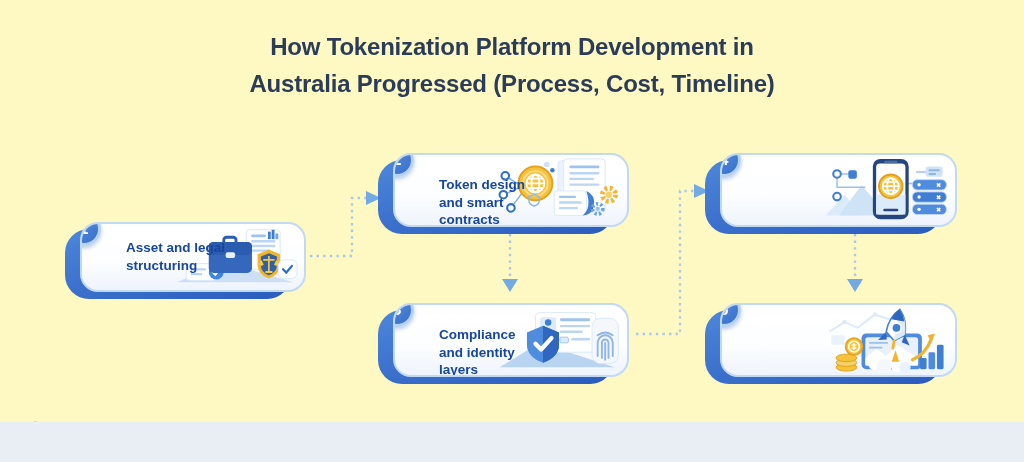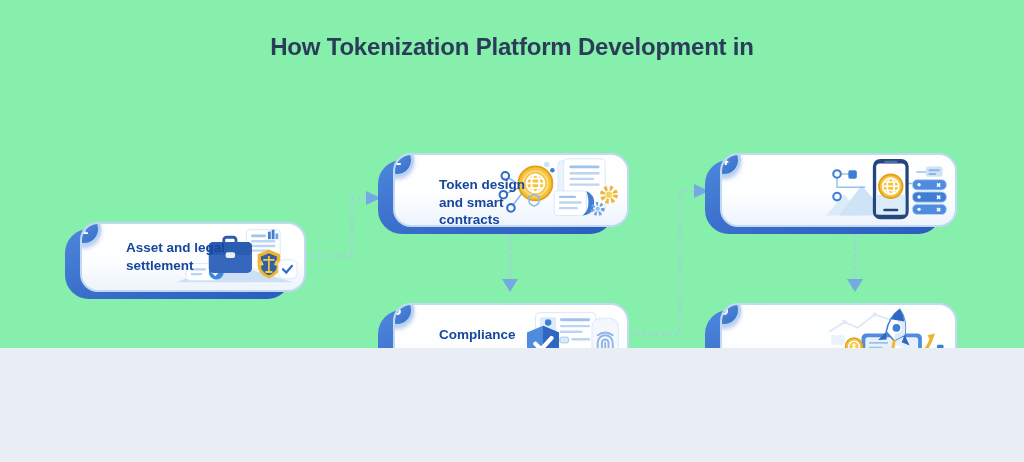--- a/index.html
+++ b/index.html
@@ -1,19 +1,19 @@
 <!DOCTYPE html>
 <html><head>
 <meta charset="utf-8">
 <style>
   * { margin:0; padding:0; box-sizing:border-box; }
   html,body { background:#e9edf4; }
   #stage {
-    position:relative; width:1024px; height:348px; margin:0 auto;
-    background:#86efac; overflow:hidden;
+    position:relative; width:1024px; height:422px; margin:0 auto;
+    background:#fef9c3; overflow:hidden;
     font-family:"Liberation Sans", sans-serif;
   }
   
   .title {
     position:absolute; top:28px; left:0; width:100%;
     text-align:center; color:#2b3c59; font-weight:700;
     font-size:24px; line-height:37px; letter-spacing:-0.2px;
   }
   
   .card { position:absolute; }
@@ -62,37 +62,38 @@
   .logo-solu { color:#2a72bd; }
   .logo-lab  { color:#17171f; }
 </style>
 </head>
 <body>
 
 <div id="stage">
 
   <div class="title">
     <div>How Tokenization Platform Development in</div>
+    <div>Australia Progressed (Process, Cost, Timeline)</div>
   </div>
 
   <svg id="connectors" viewBox="0 0 1024 462" fill="none">
     <path d="M310 256 L352 256 L352 198 L366 198" stroke="#a8c8ec" stroke-width="2.4" stroke-dasharray="2.4 4.2"></path>
     <polygon points="366,191 381,198 366,205" fill="#74aae4"></polygon>
     <path d="M510 234 L510 279" stroke="#a8c8ec" stroke-width="2.4" stroke-dasharray="2.4 4.2"></path>
     <polygon points="502,279 518,279 510,292" fill="#74aae4"></polygon>
     <path d="M636 334 L680 334 L680 191 L694 191" stroke="#a8c8ec" stroke-width="2.4" stroke-dasharray="2.4 4.2"></path>
     <polygon points="694,184 709,191 694,198" fill="#74aae4"></polygon>
     <path d="M855 234 L855 279" stroke="#a8c8ec" stroke-width="2.4" stroke-dasharray="2.4 4.2"></path>
     <polygon points="847,279 863,279 855,292" fill="#74aae4"></polygon>
   </svg>
 
   <div class="card c1" style="left:80px;top:222px;width:226px;height:70px">
     <div class="card-back"></div>
     <div class="card-face">
-      <div class="card-label">Asset and legal settlement</div>
+      <div class="card-label">Asset and legal structuring</div>
       <div class="illus">
         <svg viewBox="0 0 130 66">
           <polygon points="2,60 52,38 126,60" fill="#cddff5"></polygon>
           <rect x="76" y="4" width="36" height="42" rx="3" fill="#ffffff" stroke="#d6e6f8"></rect>
           <rect x="81" y="9" width="16" height="3" rx="1.5" fill="#9fc3ea"></rect>
           <rect x="81" y="15" width="26" height="2.5" rx="1" fill="#bcd6f1"></rect>
           <rect x="81" y="20" width="26" height="2.5" rx="1" fill="#bcd6f1"></rect>
           <rect x="81" y="25" width="20" height="2.5" rx="1" fill="#bcd6f1"></rect>
           <rect x="99" y="6" width="3" height="8" fill="#3f7ed2"></rect>
             <rect x="103" y="4" width="3" height="10" fill="#3f7ed2"></rect>

